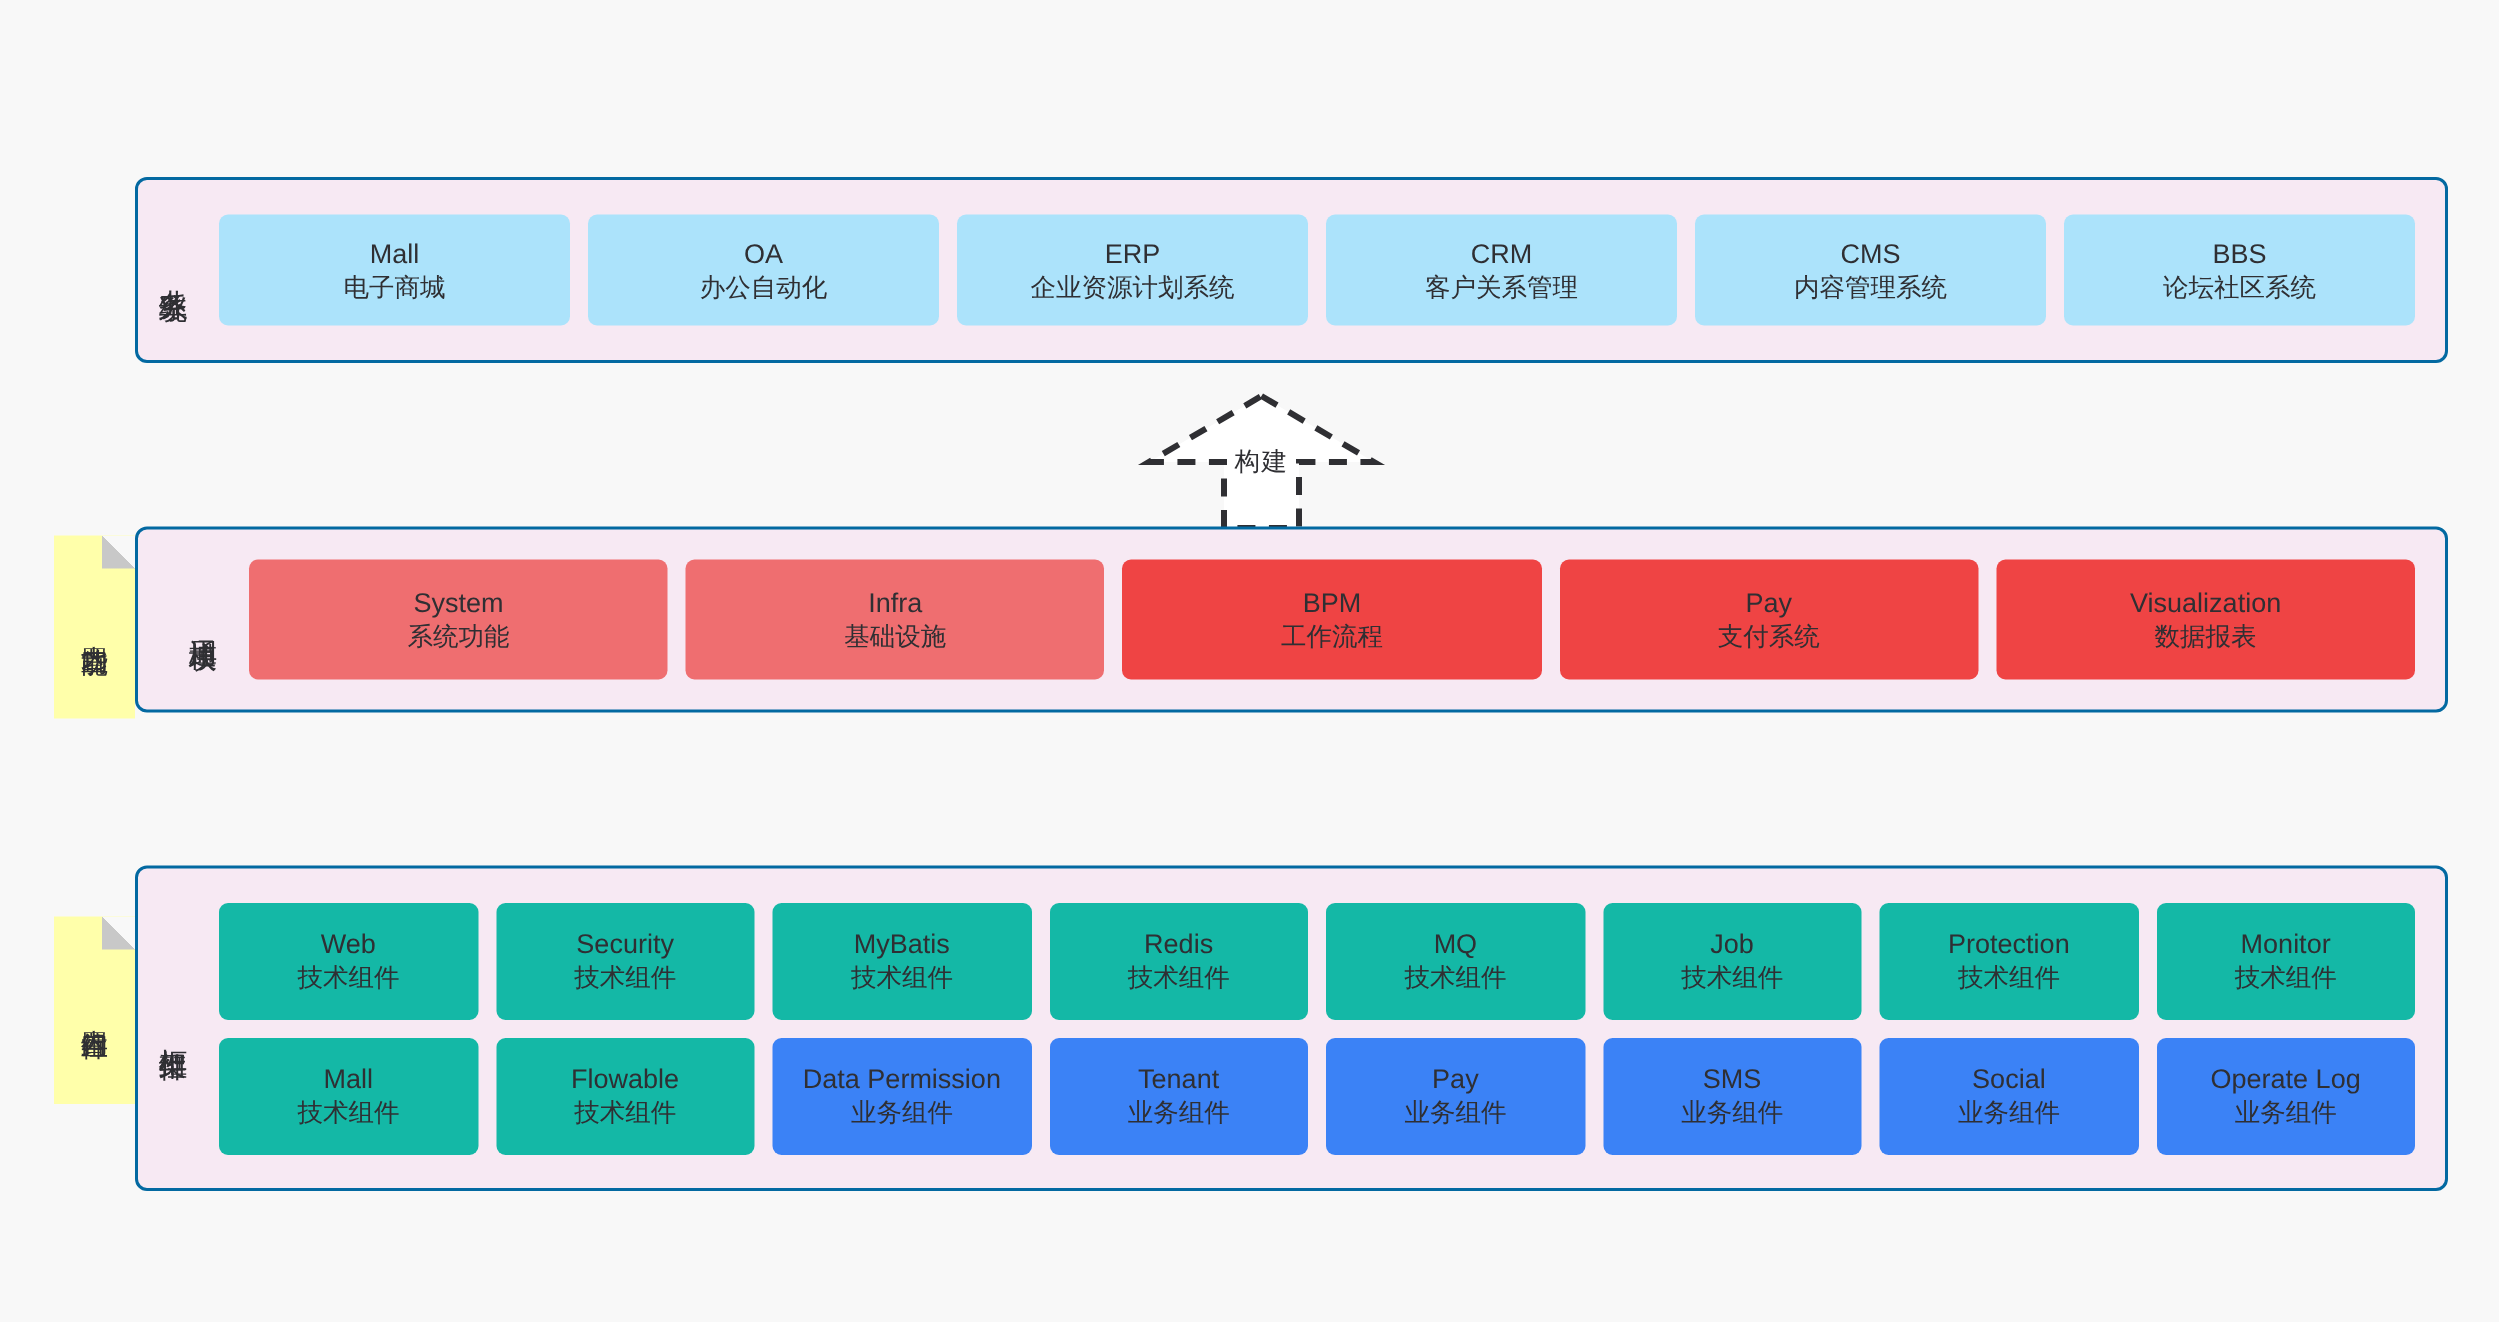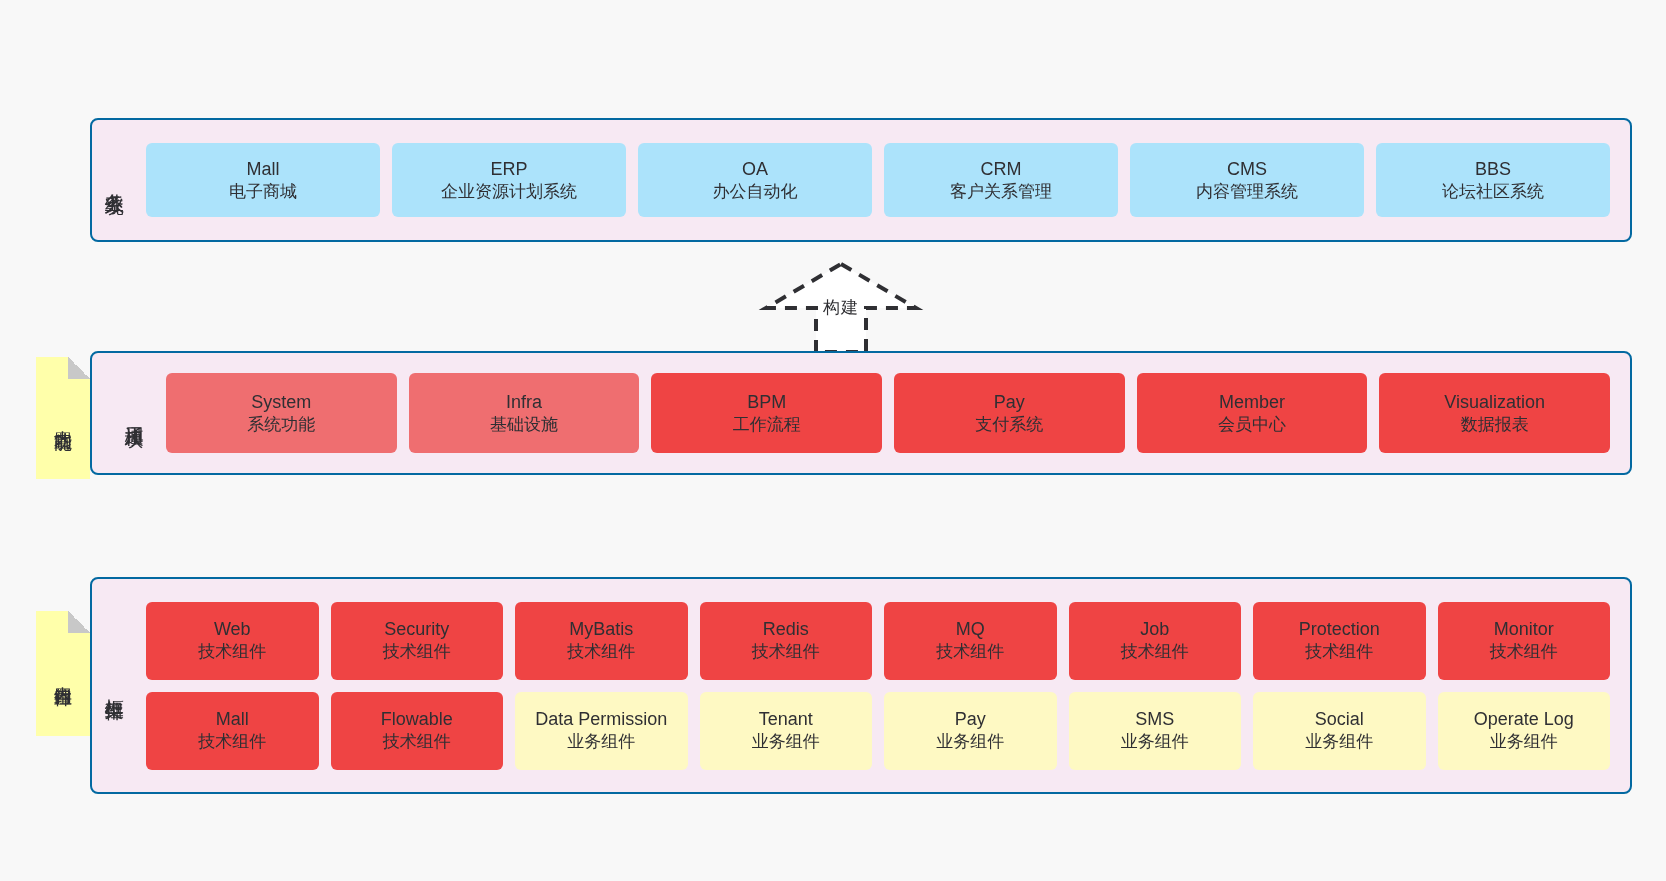--- a/index.html
+++ b/index.html
@@ -84,22 +84,22 @@
     line-height: 1.28;
     box-sizing: border-box;
     padding: 4px 4px;
   }
   .card .t-en { font-size: 18px; color: #2f2f33; }
   .card .t-cn { font-size: 17px; color: #2f2f33; }
 
   .blue   { background: #ace3fb; }
   .redd   { background: #ef6e70; }
   .pinkl  { background: #ef4444; }
-  .greend { background: #ef4444; }
-  .greenl { background: #fef9c3; }
+  .greend { background: #14b8a6; }
+  .greenl { background: #3b82f6; }
 
   
   #layer-business { left: 90px;  top: 118px; width: 1542px; height: 124px; }
   #layer-business .card { height: 74px; }
 
   #layer-common   { left: 90px;  top: 351px; width: 1542px; height: 124px; padding-left: 20px; }
   #layer-common .card { height: 80px; }
 
   #layer-framework{ left: 90px;  top: 577px; width: 1542px; height: 217px; }
   #layer-framework .card { height: 78px; }
@@ -162,28 +162,28 @@
     <div class="layer-body">
 
       <div class="cell">
         <div class="card blue">
           <span class="t-en">Mall</span>
           <span class="t-cn">电子商城</span>
         </div>
       </div>
       <div class="cell">
         <div class="card blue">
+          <span class="t-en">OA</span>
+          <span class="t-cn">办公自动化</span>
+        </div>
+      </div>
+      <div class="cell">
+        <div class="card blue">
           <span class="t-en">ERP</span>
           <span class="t-cn">企业资源计划系统</span>
-        </div>
-      </div>
-      <div class="cell">
-        <div class="card blue">
-          <span class="t-en">OA</span>
-          <span class="t-cn">办公自动化</span>
         </div>
       </div>
       <div class="cell">
         <div class="card blue">
           <span class="t-en">CRM</span>
           <span class="t-cn">客户关系管理</span>
         </div>
       </div>
       <div class="cell">
         <div class="card blue">
@@ -235,26 +235,20 @@
         </div>
       </div>
       <div class="cell">
         <div class="card pinkl">
           <span class="t-en">Pay</span>
           <span class="t-cn">支付系统</span>
         </div>
       </div>
       <div class="cell">
         <div class="card pinkl">
-          <span class="t-en">Member</span>
-          <span class="t-cn">会员中心</span>
-        </div>
-      </div>
-      <div class="cell">
-        <div class="card pinkl">
           <span class="t-en">Visualization</span>
           <span class="t-cn">数据报表</span>
         </div>
       </div>
 
     </div>
   </div>
 
 
   <div class="note" id="note-framework">

